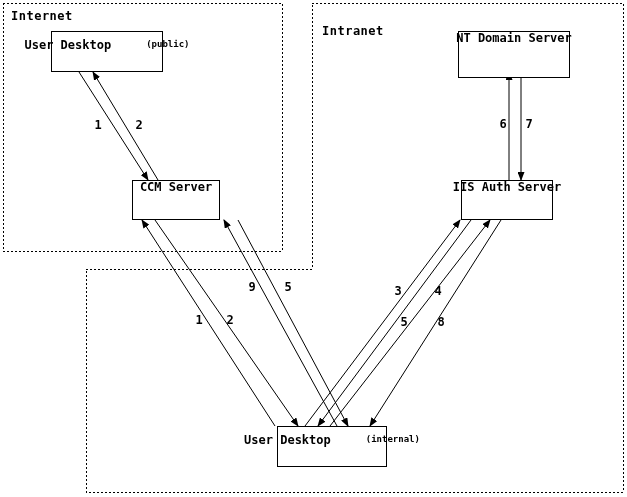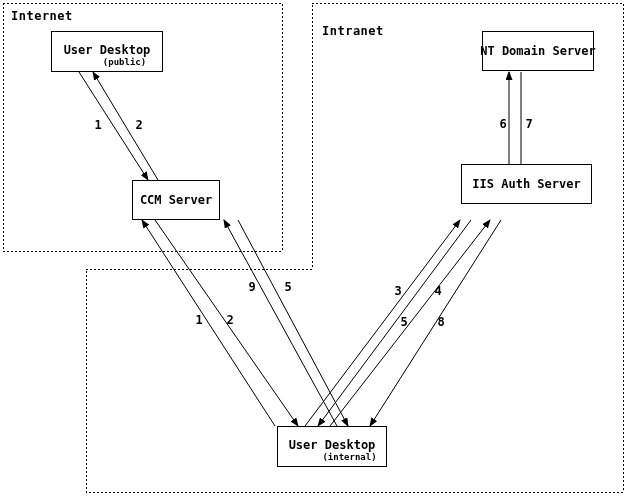--- a/index.html
+++ b/index.html
@@ -5,21 +5,21 @@
   html,body{margin:0;padding:0;background:#ffffff;}
   .stage{
     position:relative;width:627px;height:497px;background:#ffffff;
     font-family:"DejaVu Sans Mono","Liberation Mono",monospace;
     font-weight:700;color:#000;overflow:hidden;
   }
   .layer{position:absolute;left:0;top:0;width:627px;height:497px;}
   .zone-label{position:absolute;font-size:12px;letter-spacing:0.5px;white-space:nowrap;}
   .node{
     position:absolute;background:#ffffff;border:1.5px solid #000;
-    display:flex;flex-direction:column;align-items:center;justify-content:center;
+    display:flex;flex-direction:row;align-items:flex-start;justify-content:center;
     text-align:center;box-sizing:border-box;
   }
   .node.two-line{padding-top:7px;}
   .node-title{font-size:12px;line-height:13px;white-space:nowrap;}
   .node-sub{font-size:9px;line-height:10px;white-space:nowrap;margin-left:35px;}
   .edge-label{
     position:absolute;font-size:12px;line-height:12px;
     transform:translate(-50%,-50%);white-space:nowrap;
   }
 </style>
@@ -61,25 +61,25 @@
 
   <div class="node two-line" style="left:51px;top:31px;width:112px;height:41px">
     <div class="node-title">User Desktop</div>
     <div class="node-sub">(public)</div>
   </div>
 
   <div class="node" style="left:132px;top:180px;width:88px;height:40px">
     <div class="node-title">CCM Server</div>
   </div>
 
-  <div class="node" style="left:482px;top:31px;width:112px;height:40px">
+  <div class="node" style="left:458px;top:31px;width:112px;height:47px">
     <div class="node-title">NT Domain Server</div>
   </div>
 
-  <div class="node" style="left:461px;top:164px;width:131px;height:40px">
+  <div class="node" style="left:461px;top:180px;width:92px;height:40px">
     <div class="node-title">IIS Auth Server</div>
   </div>
 
   <div class="node two-line" style="left:277px;top:426px;width:110px;height:41px">
     <div class="node-title">User Desktop</div>
     <div class="node-sub">(internal)</div>
   </div>
 
   <span class="edge-label" style="left:98px;top:125px">1</span>
   <span class="edge-label" style="left:139px;top:125px">2</span>

